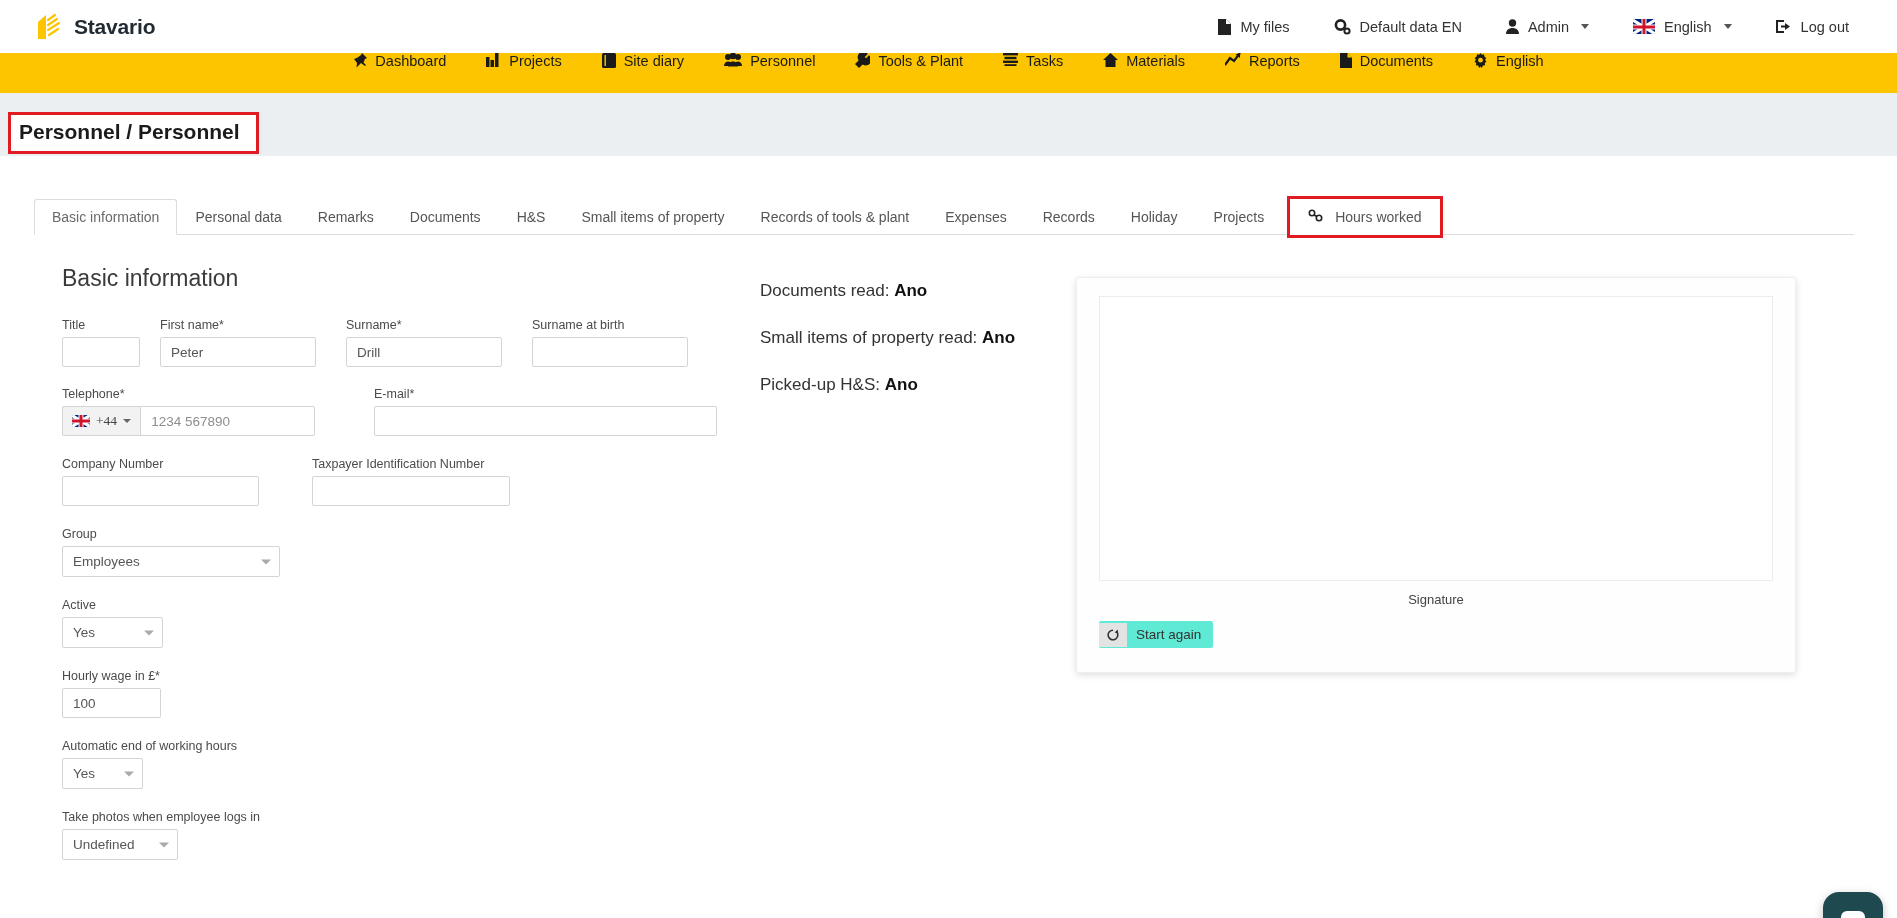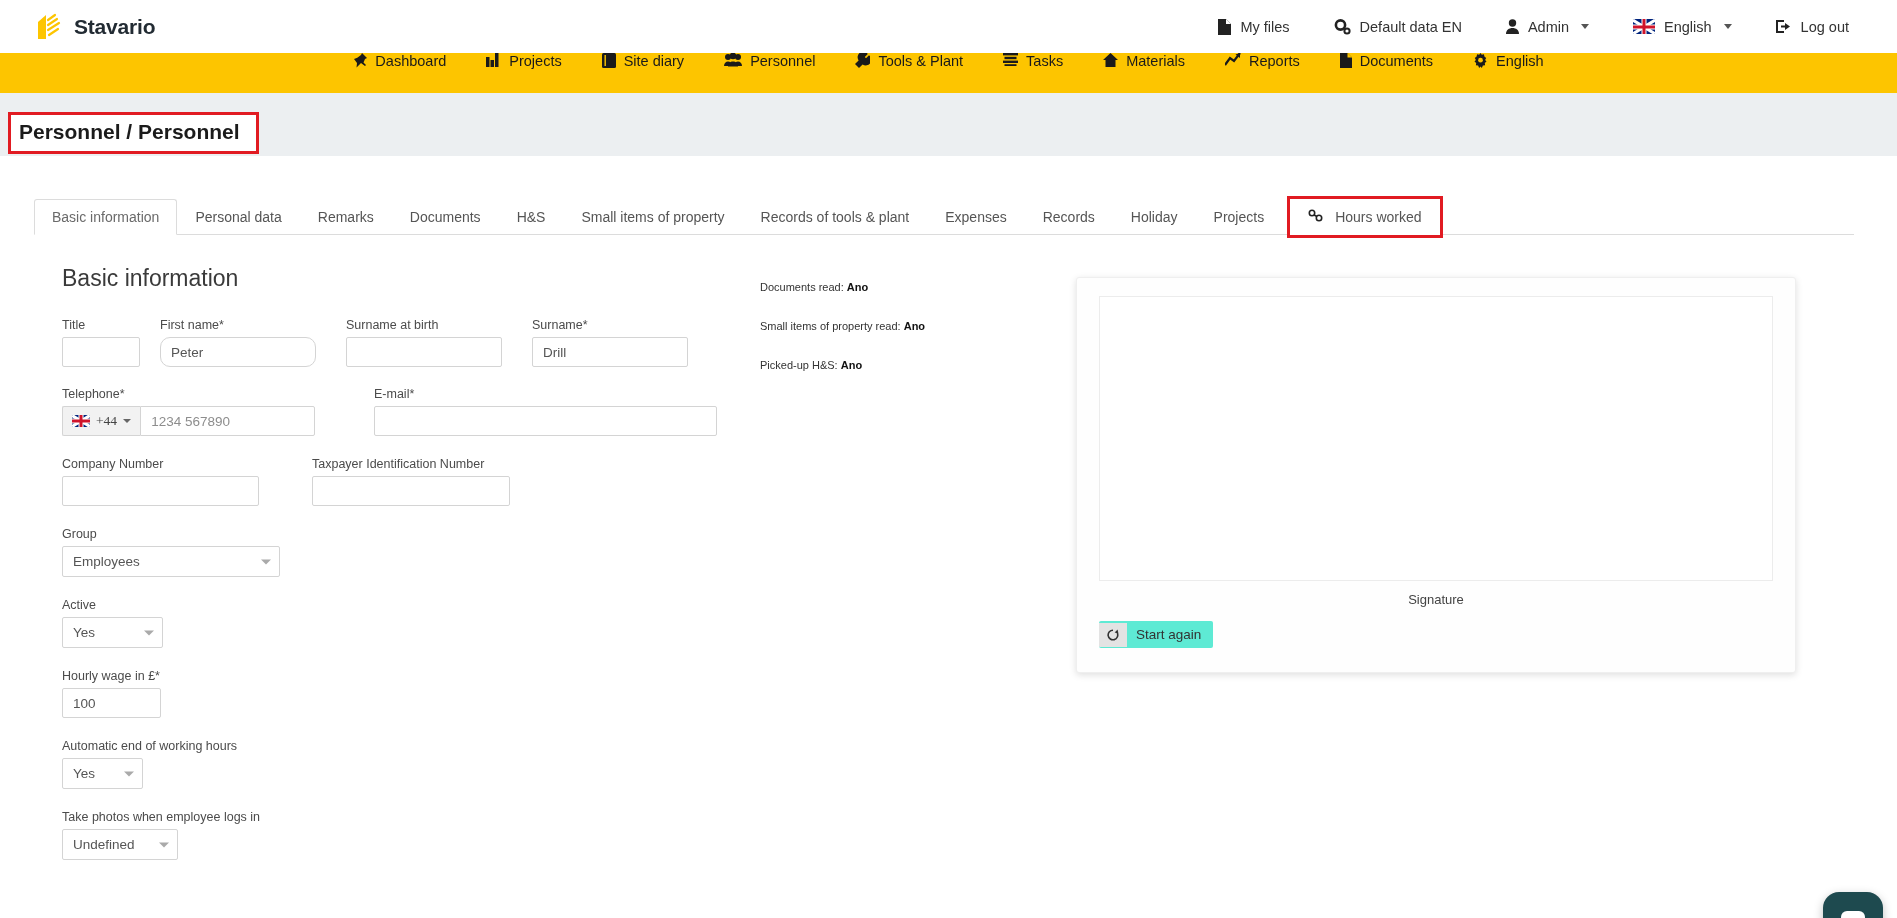--- a/index.html
+++ b/index.html
@@ -236,21 +236,21 @@
     border-left: 4px solid transparent;
     border-right: 4px solid transparent;
     border-top: 4px solid #666;
   }
   .phone-num {
     border-radius: 0 2px 2px 0;
     width: 175px;
   }
 
   .status-line {
-    font-size: 11px;
+    font-size: 17px;
     color: #333;
     margin-bottom: 27px;
   }
   .status-line b { color: #111; }
 
   .sign-card {
     background: #fefefe;
     border: 1px solid #efefef;
     border-radius: 3px;
     box-shadow: 0 2px 7px rgba(0,0,0,0.13);
@@ -523,29 +523,29 @@
     <div class="col-form">
       <h2 class="section-title">Basic information</h2>
 
       <div class="field-row">
         <div class="field" style="width:98px">
           <label class="flabel">Title</label>
           <input class="finput" style="width: 78px;" value="">
         </div>
         <div class="field" style="width:186px">
           <label class="flabel">First name*</label>
-          <input class="finput" style="width: 156px; border-radius: 10px;" value="Peter">
+          <input class="finput" style="width: 156px;" value="Peter">
+        </div>
+        <div class="field" style="width:186px">
+          <label class="flabel">Surname*</label>
+          <input class="finput" style="width: 156px;" value="Drill">
         </div>
         <div class="field" style="width:186px">
           <label class="flabel">Surname at birth</label>
           <input class="finput" style="width: 156px;" value="">
-        </div>
-        <div class="field" style="width:186px">
-          <label class="flabel">Surname*</label>
-          <input class="finput" style="width: 156px;" value="Drill">
         </div>
       </div>
 
       <div class="field-row" style="margin-top:20px">
         <div class="field" style="width:312px">
           <label class="flabel">Telephone*</label>
           <div class="phone-wrap">
             <div class="phone-cc">
               <span class="flag-uk" style="width:18px;height:12px">
                 <span class="flag-cross-h"></span>

